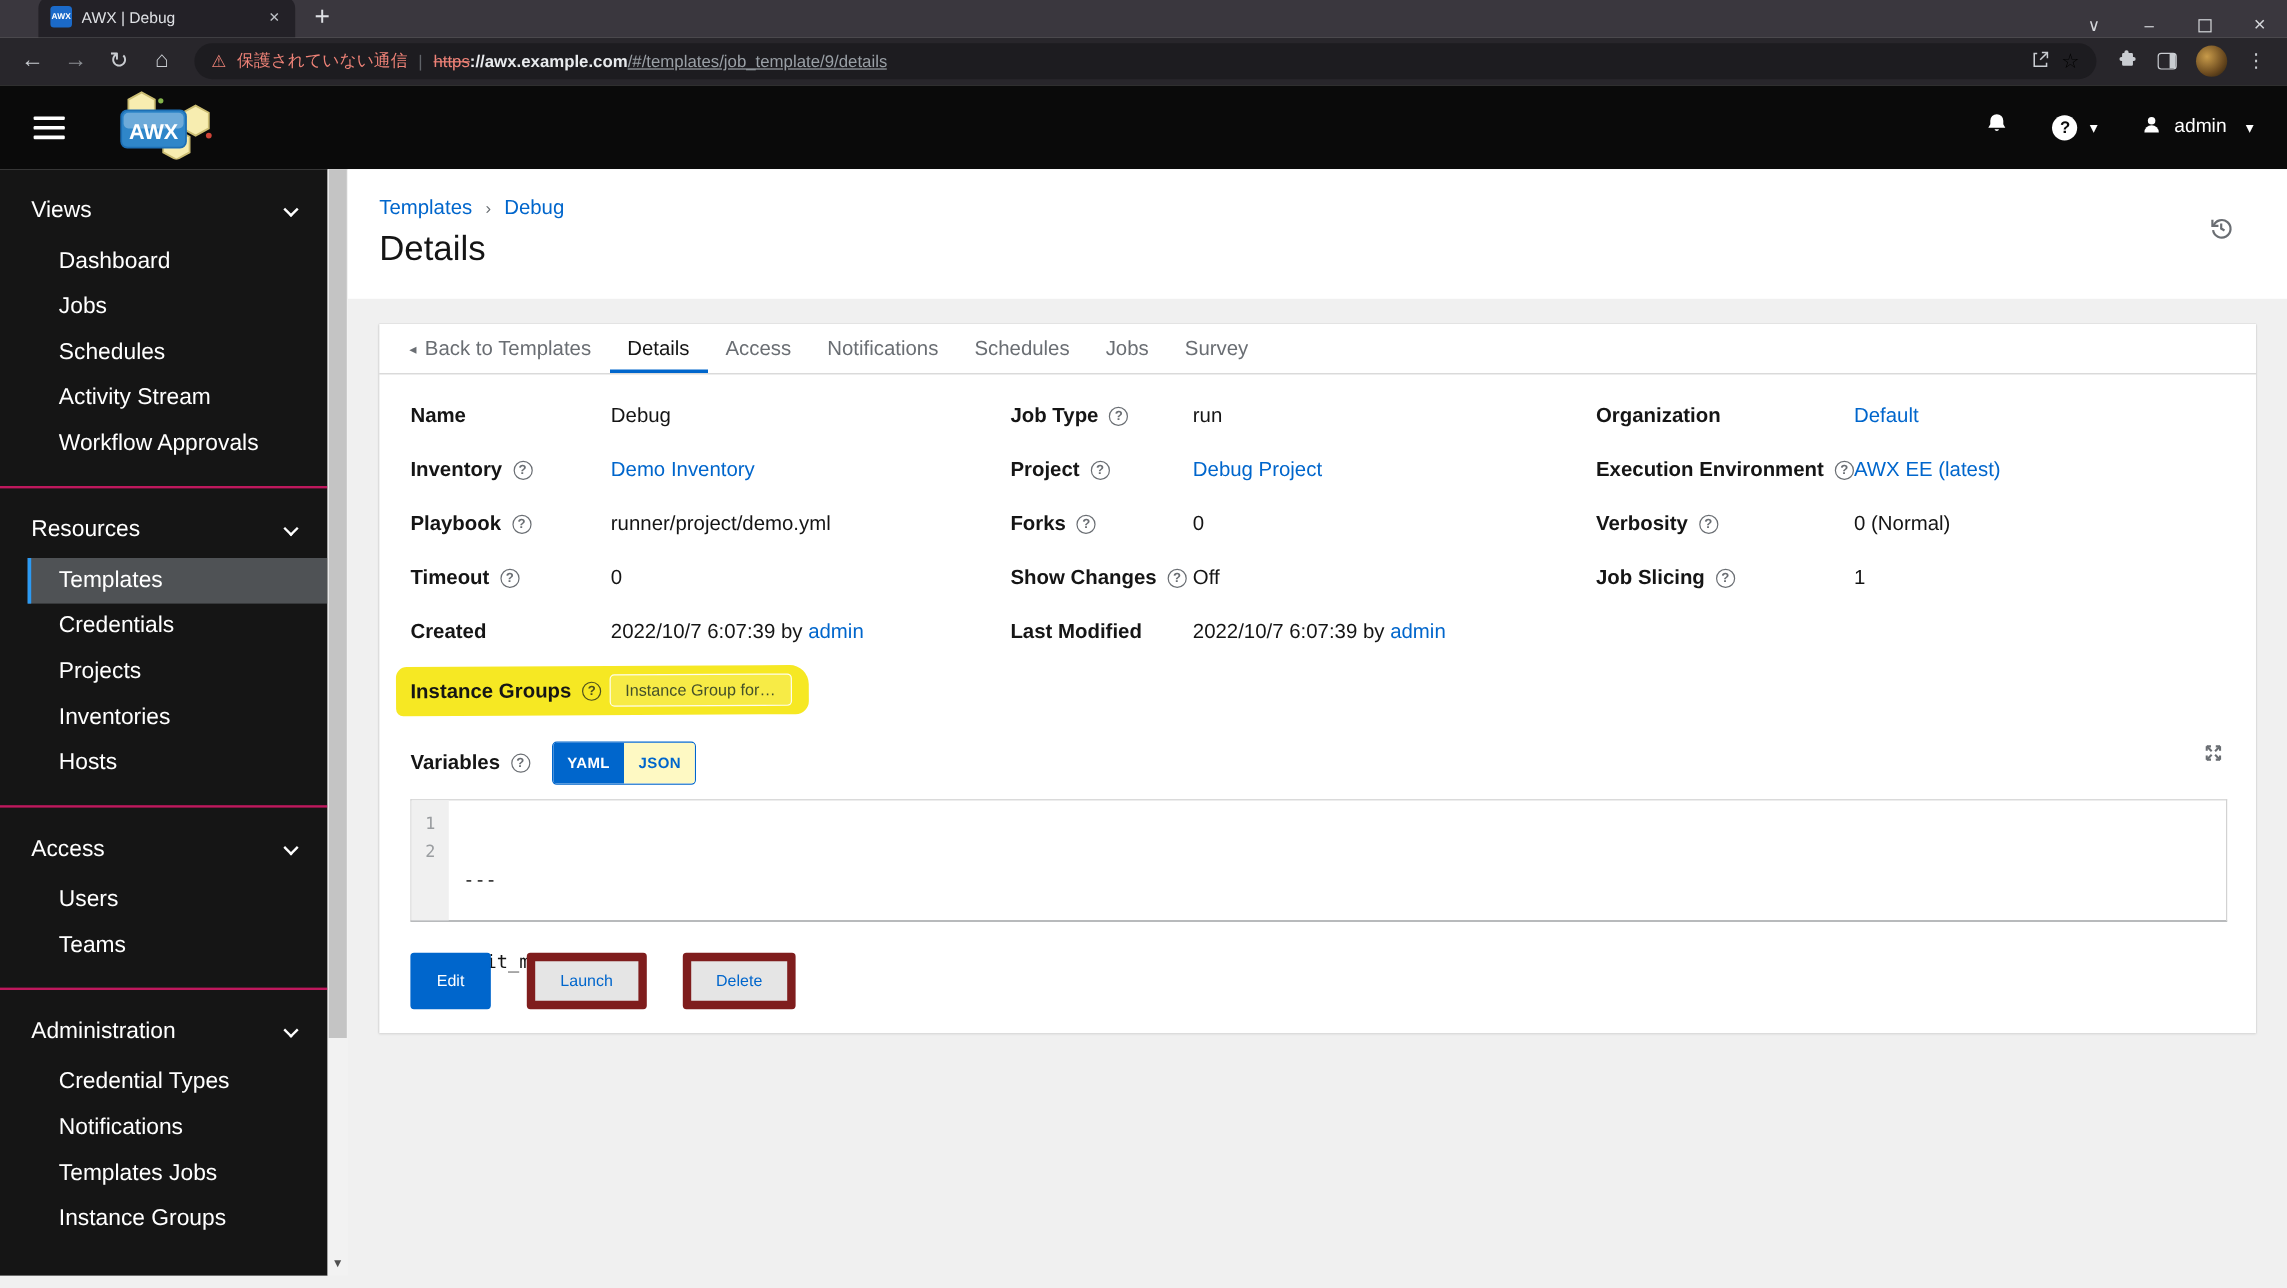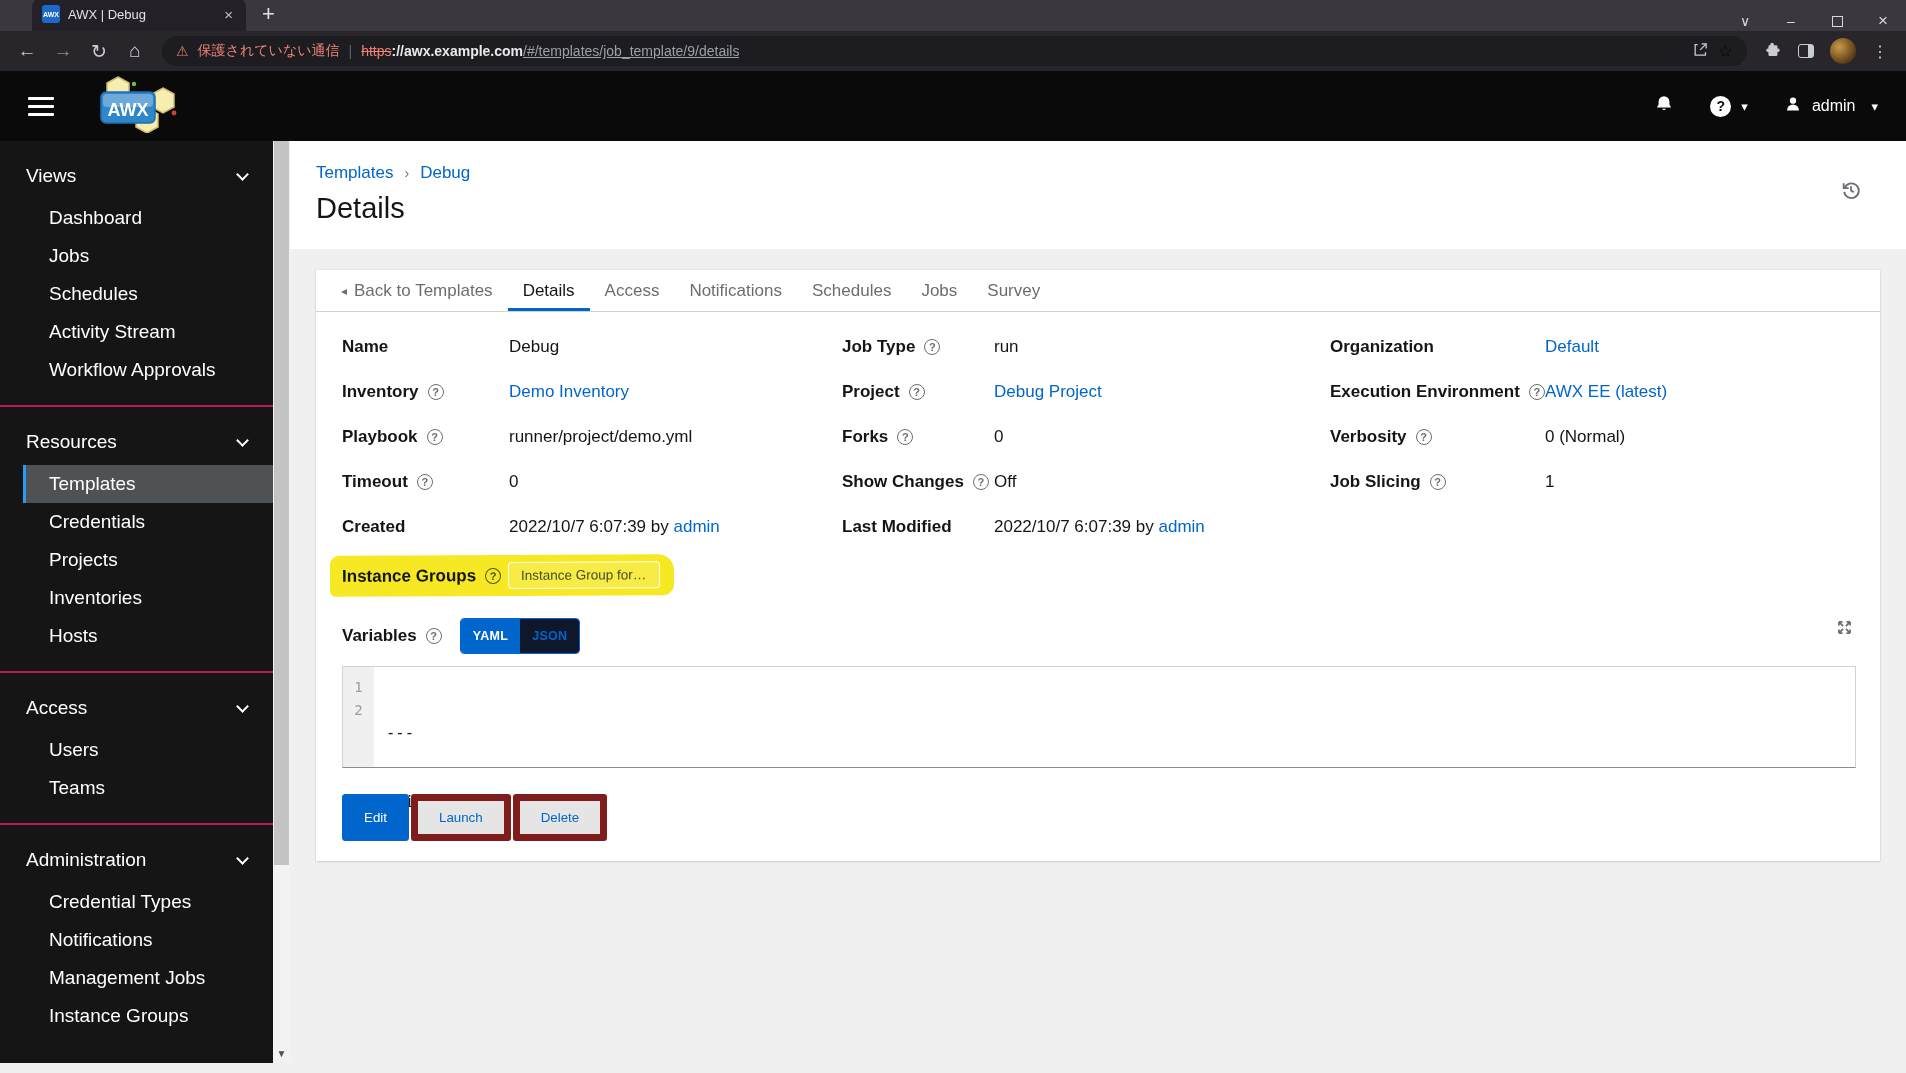--- a/index.html
+++ b/index.html
@@ -96,31 +96,31 @@
   .ig-chip { border:1px solid rgba(255,255,255,.9); background:rgba(255,255,255,.16); border-radius:4px;
              padding:5px 12px; font-size:13.5px; color:#44502a; max-width:152px; white-space:nowrap;
              overflow:hidden; text-overflow:ellipsis; }
 
   .vars-row { margin:22px 24px 0 26px; display:flex; align-items:center; gap:18px; position:relative; }
   .vars-label { font-weight:bold; font-size:17px; display:flex; gap:9px; align-items:center; color:#151515; }
   .toggle { display:inline-flex; border:1px solid #0066cc; border-radius:4px; overflow:hidden;
             font-size:12.5px; font-weight:bold; letter-spacing:.3px; }
   .tg { padding:10px 12px; }
   .tg.on { background:#0066cc; color:#fff; }
-  .tg.off { background:#0f172a; color:#0066cc; }
+  .tg.off { background:#fef9c3; color:#0066cc; }
   .expand-btn { position:absolute; right:2px; top:0; }
 
   .editor { margin:12px 24px 0 26px; border:1px solid #d2d2d2; border-bottom-color:#8a8d90; height:102px;
             display:flex; font-family:"DejaVu Sans Mono",monospace; font-size:15.5px; background:#fff; }
   .gutter { width:31px; background:#f0f0f0; color:#9a9da0; text-align:center; padding-top:9px;
             line-height:23px; font-size:14px; }
   .code { padding:9px 12px; line-height:23px; color:#151515; white-space:pre; }
   .yaml-num { color:#0b98b5; }
 
-  .actions { margin:26px 0 0 26px; display:flex; gap:2px; font-size:17px; }
+  .actions { margin:26px 0 0 26px; display:flex; gap:30px; font-size:17px; }
   .btn { padding:9px 21px; border-radius:3px; }
   .btn-primary { background:#0066cc; color:#fff; border:1px solid #0066cc; }
   .btn-secondary { background:#e5e5e5; color:#0066cc; border:7px solid #7f1d1d; }
 </style>
 </head>
 <body>
 
 <div class="tabstrip">
   <div class="tab">
     <span class="favicon">AWX</span>
@@ -286,21 +286,21 @@
         <span class="chev"></span>
       </div>
       <div class="nav-items">
         <div class="nav-item">
             <span>Credential Types</span>
           </div>
         <div class="nav-item">
             <span>Notifications</span>
           </div>
         <div class="nav-item">
-            <span>Management Jobs</span>
+            <span>Templates Jobs</span>
           </div>
         <div class="nav-item">
             <span>Instance Groups</span>
           </div>
       </div>
     </div>
   </div>
 
   <div class="sb-scroll">
     <div class="sb-thumb"></div>

